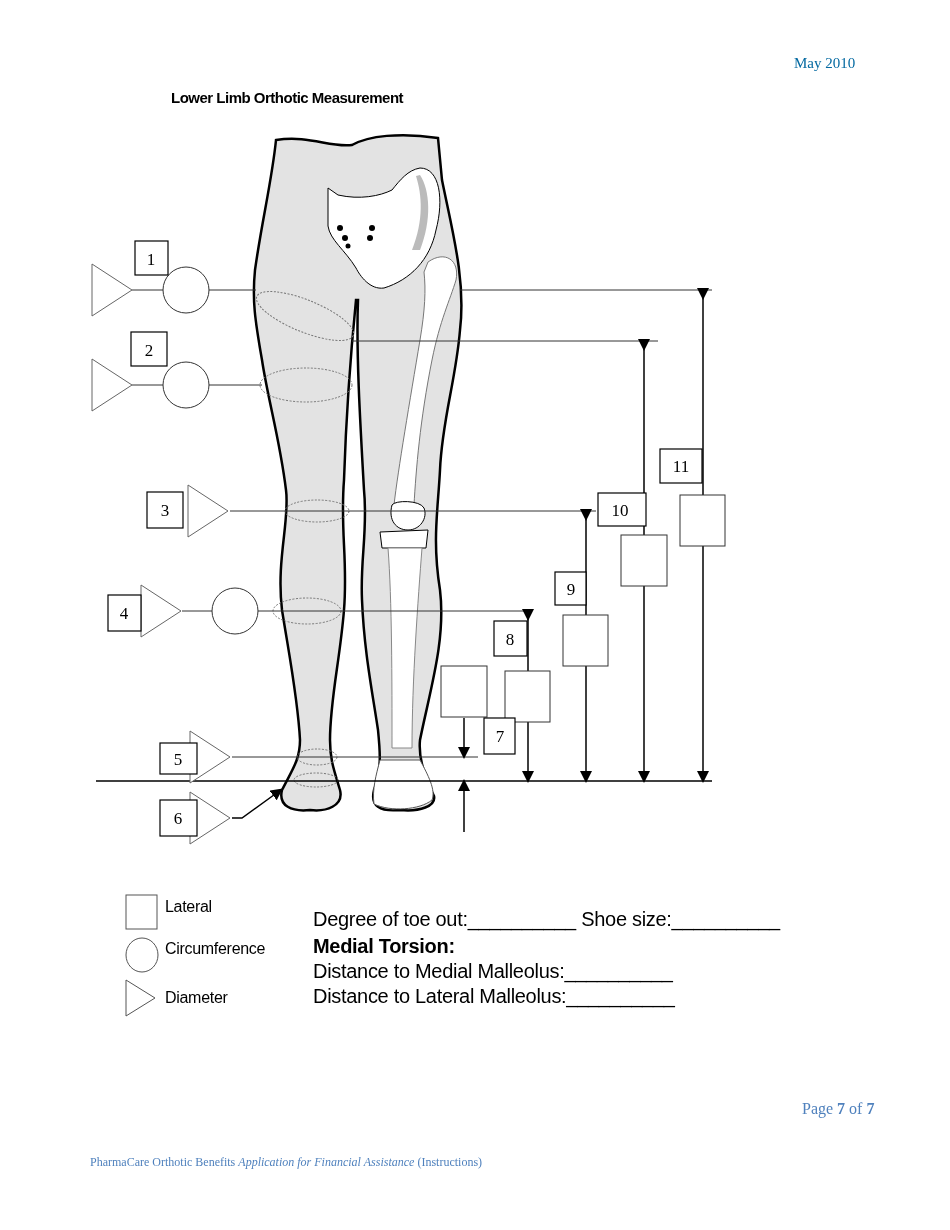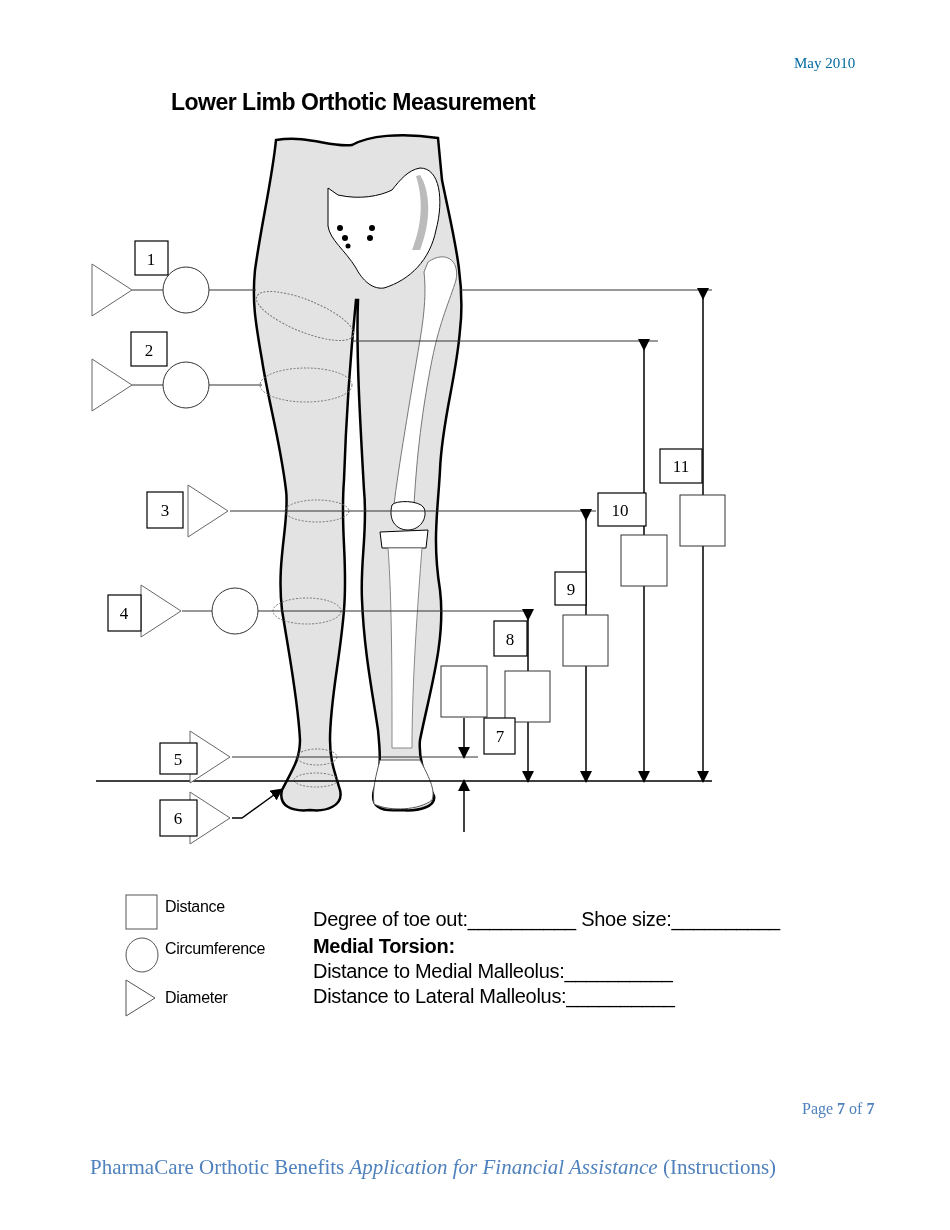--- a/index.html
+++ b/index.html
@@ -1,24 +1,24 @@
 <!DOCTYPE html>
 <html><head>
 <meta charset="utf-8">
 <style>
   html, body { margin: 0; padding: 0; background: #ffffff; }
   body { width: 950px; height: 1230px; position: relative; overflow: hidden; font-family: "Liberation Sans", sans-serif; }
   .date { position: absolute; left: 794px; top: 55px; font-family: "Liberation Serif", serif; font-size: 15px; color: #0369a1; }
-  .title { position: absolute; left: 171px; top: 89px; font-family: "Liberation Sans", sans-serif; font-weight: bold; font-size: 23px; color: #000; letter-spacing: -0.5px; }
+  .title { position: absolute; left: 171px; top: 89px; font-family: "Liberation Sans", sans-serif; font-weight: bold; font-size: 15px; color: #000; letter-spacing: -0.5px; }
   svg.diagram { position: absolute; left: 0; top: 0; }
   .numlabel { font-family: "Liberation Serif", serif; font-size: 17px; }
   .legend-text { position: absolute; font-family: "Liberation Sans", sans-serif; font-size: 16px; color: #000; letter-spacing: -0.3px; }
   .field { position: absolute; font-family: "Liberation Sans", sans-serif; font-size: 20px; color: #000; letter-spacing: -0.3px; white-space: nowrap; }
   .field.bold { font-weight: bold; }
-  .footer-left { position: absolute; left: 90px; top: 1155px; font-family: "Liberation Serif", serif; font-size: 21px; color: #4f81bd; white-space: nowrap; }
+  .footer-left { position: absolute; left: 90px; top: 1155px; font-family: "Liberation Serif", serif; font-size: 12px; color: #4f81bd; white-space: nowrap; }
   .footer-left .ital { font-style: italic; }
   .footer-right { position: absolute; left: 802px; top: 1100px; font-family: "Liberation Serif", serif; font-size: 16px; color: #4f81bd; white-space: nowrap; }
   .footer-right b { font-weight: bold; }
 </style>
 </head>
 <body>
 
 <div class="date">May 2010</div>
 <div class="title">Lower Limb Orthotic Measurement</div>
 
@@ -130,21 +130,21 @@
     <text x="681" y="472">11</text>
   </g>
 
   <g fill="#fff" stroke="#555" stroke-width="1">
     <rect x="126" y="895" width="31" height="34"></rect>
     <ellipse cx="142" cy="955" rx="16" ry="17"></ellipse>
     <polygon points="126,980 155,998 126,1016"></polygon>
   </g>
 </svg>
 
-<div class="legend-text" style="left:165px; top:898px;">Distance</div>
+<div class="legend-text" style="left:165px; top:898px;">Lateral</div>
 <div class="legend-text" style="left:165px; top:940px;">Circumference</div>
 <div class="legend-text" style="left:165px; top:989px;">Diameter</div>
 
 <div class="field" style="left:313px; top:908px;">
   <span>Degree of toe out:__________</span>
   <span>Shoe size:__________</span>
 </div>
 <div class="field bold" style="left:313px; top:935px;">Medial Torsion:</div>
 <div class="field" style="left:313px; top:960px;text-align:center;">Distance to Medial Malleolus:__________</div>
 <div class="field" style="left:313px; top:985px;">Distance to Lateral Malleolus:__________</div>

